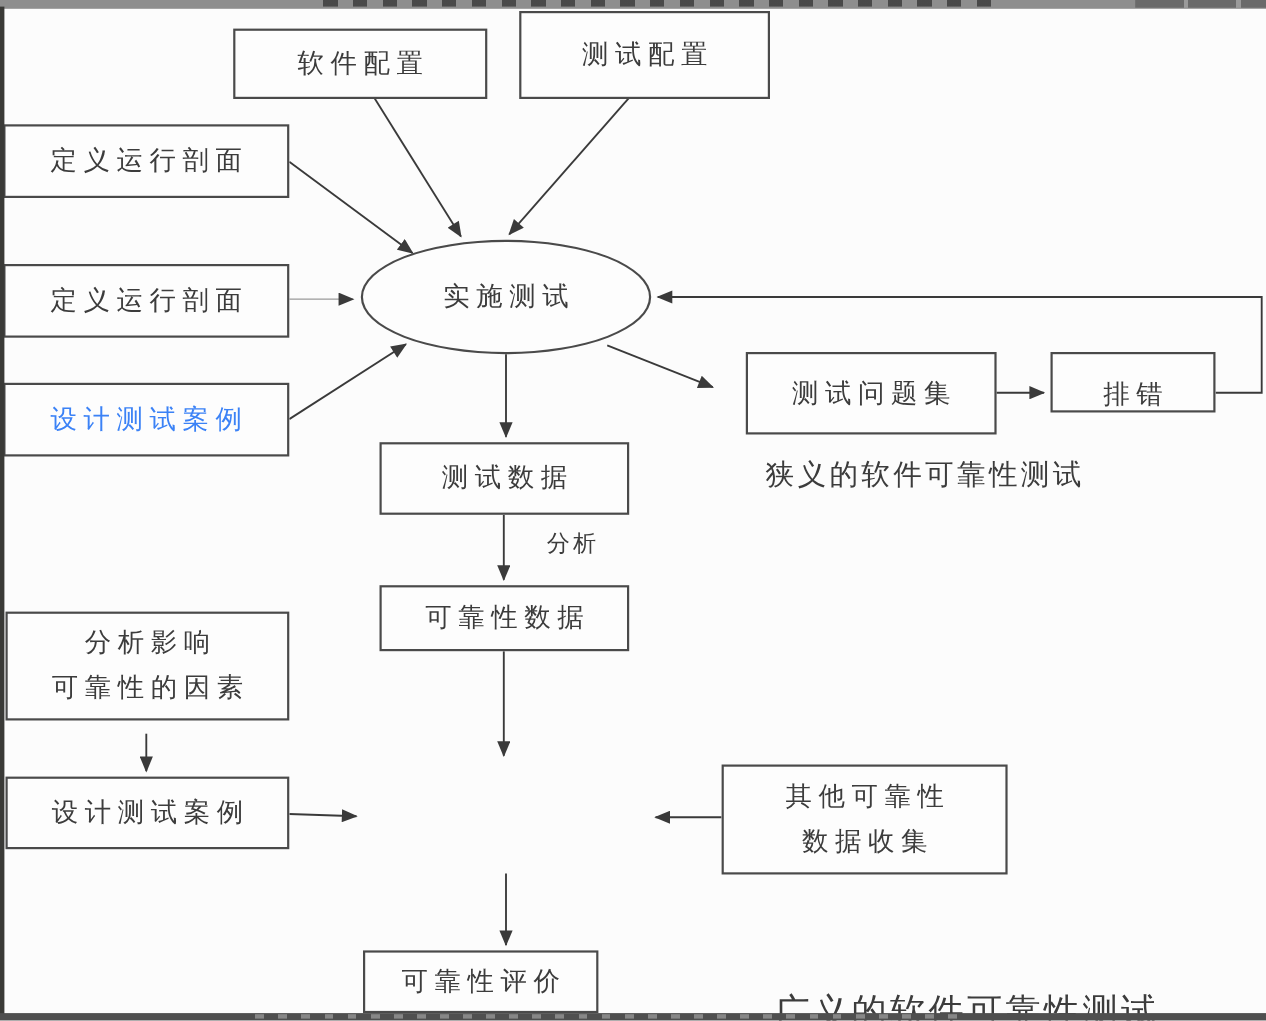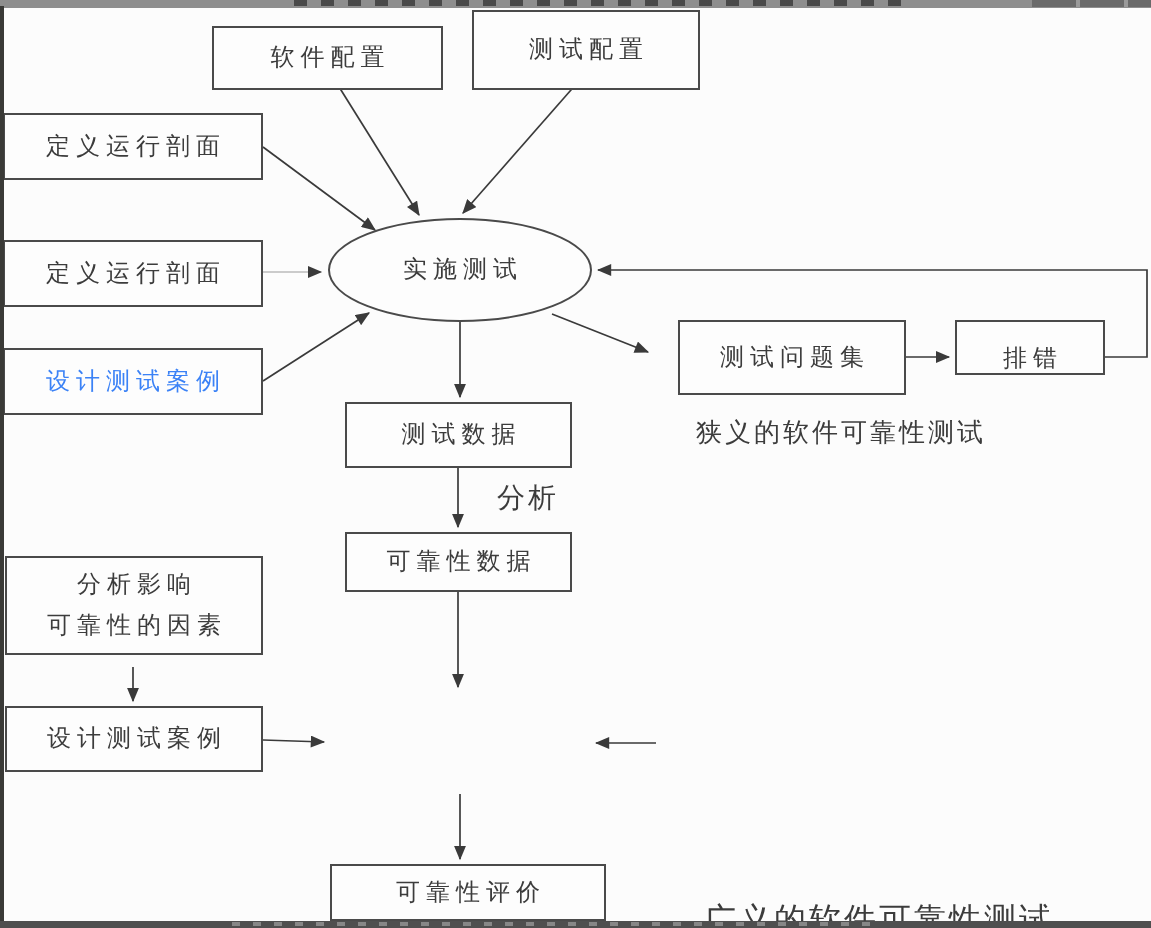--- a/index.html
+++ b/index.html
@@ -104,19 +104,23 @@
     <div class="node rect" style="left: 345px; top: 532px; width: 227px; height: 60px; border-color: rgb(74, 74, 74);">
       <span class="node-label" style="color: rgb(60, 60, 60);">可靠性数据</span>
     </div>
     <div class="node rect" style="left: 5px; top: 556px; width: 258px; height: 99px; border-color: rgb(74, 74, 74);">
       <span class="node-label" style="color: rgb(60, 60, 60);">分析影响</span>
       <span class="node-label" style="color: rgb(60, 60, 60);">可靠性的因素</span>
     </div>
     <div class="node rect" style="left: 5px; top: 706px; width: 258px; height: 66px; border-color: rgb(74, 74, 74);">
       <span class="node-label" style="color: rgb(60, 60, 60);">设计测试案例</span>
     </div>
-    <div class="node rect" style="left: 330px; top: 864px; width: 276px; height: 57px; border-color: rgb(74, 74, 74);">
+    <div class="node rect" style="left: 656px; top: 695px; width: 260px; height: 100px; border-color: rgb(74, 74, 74);">
+      <span class="node-label" style="color: rgb(60, 60, 60);">其他可靠性</span>
+      <span class="node-label" style="color: rgb(60, 60, 60);">数据收集</span>
+    </div>
+    <div class="node rect" style="left: 330px; top: 864px; width: 214px; height: 57px; border-color: rgb(74, 74, 74);">
       <span class="node-label" style="color: rgb(60, 60, 60);">可靠性评价</span>
     </div>
-    <div class="flabel" style="left: 497px; top: 483px; font-size: 28px; color: rgb(60, 60, 60);">分析</div>
+    <div class="flabel" style="left: 497px; top: 483px; font-size: 21px; color: rgb(60, 60, 60);">分析</div>
     <div class="flabel" style="left: 696px; top: 418px; font-size: 26px; color: rgb(60, 60, 60);">狭义的软件可靠性测试</div>
     <div class="flabel" style="left: 704px; top: 902px; font-size: 32px; color: rgb(60, 60, 60);">广义的软件可靠性测试</div>
   </div>
 
 </body></html>

